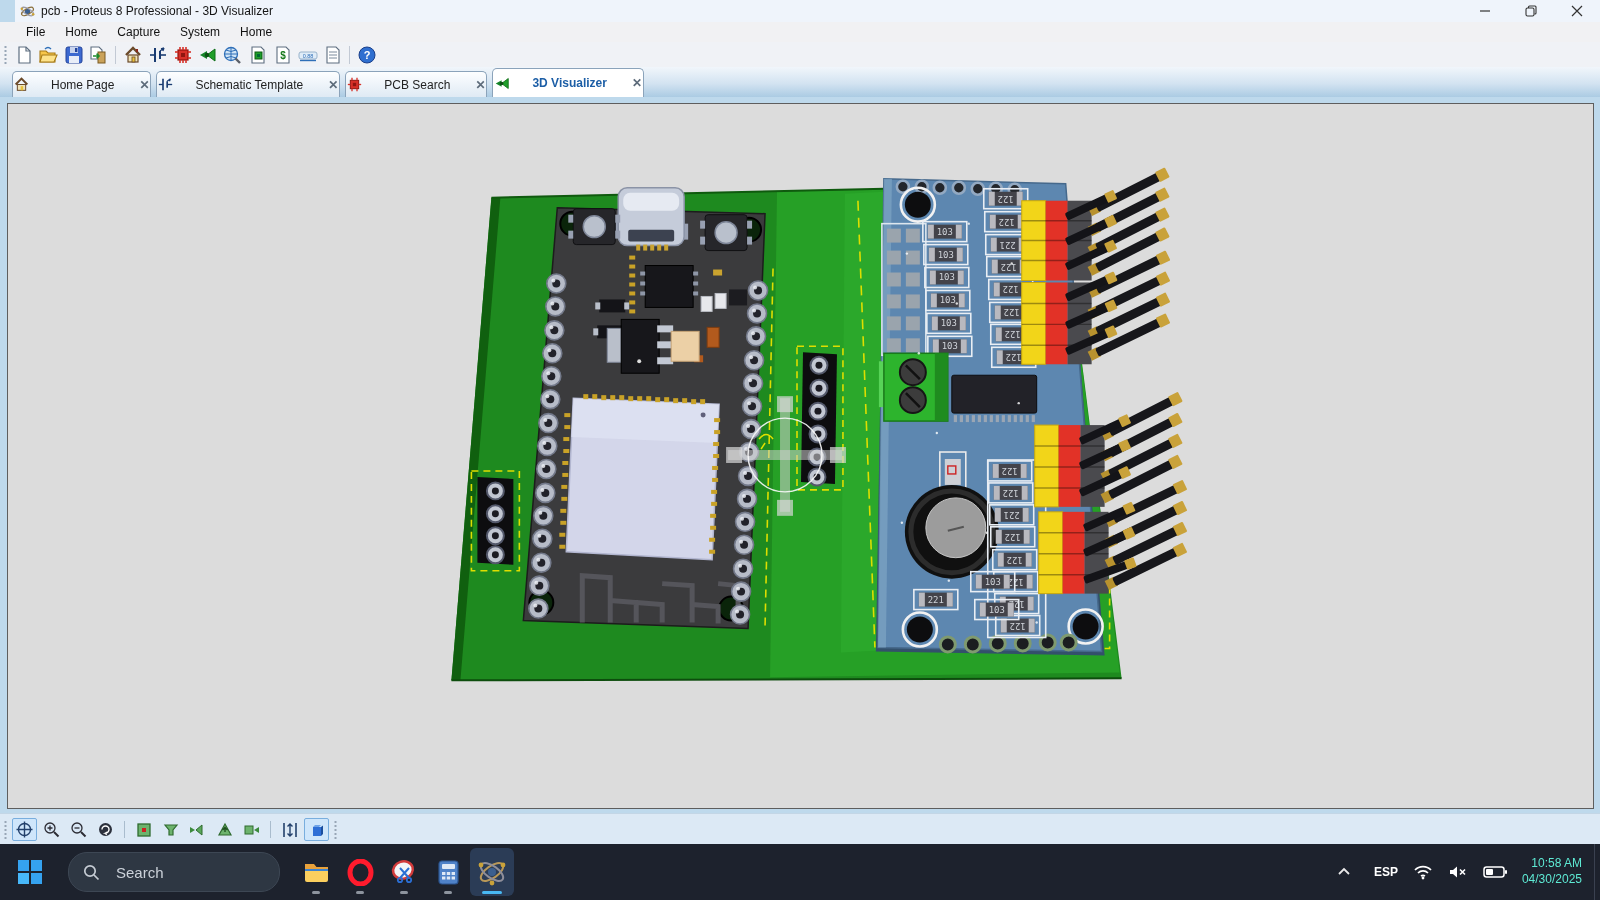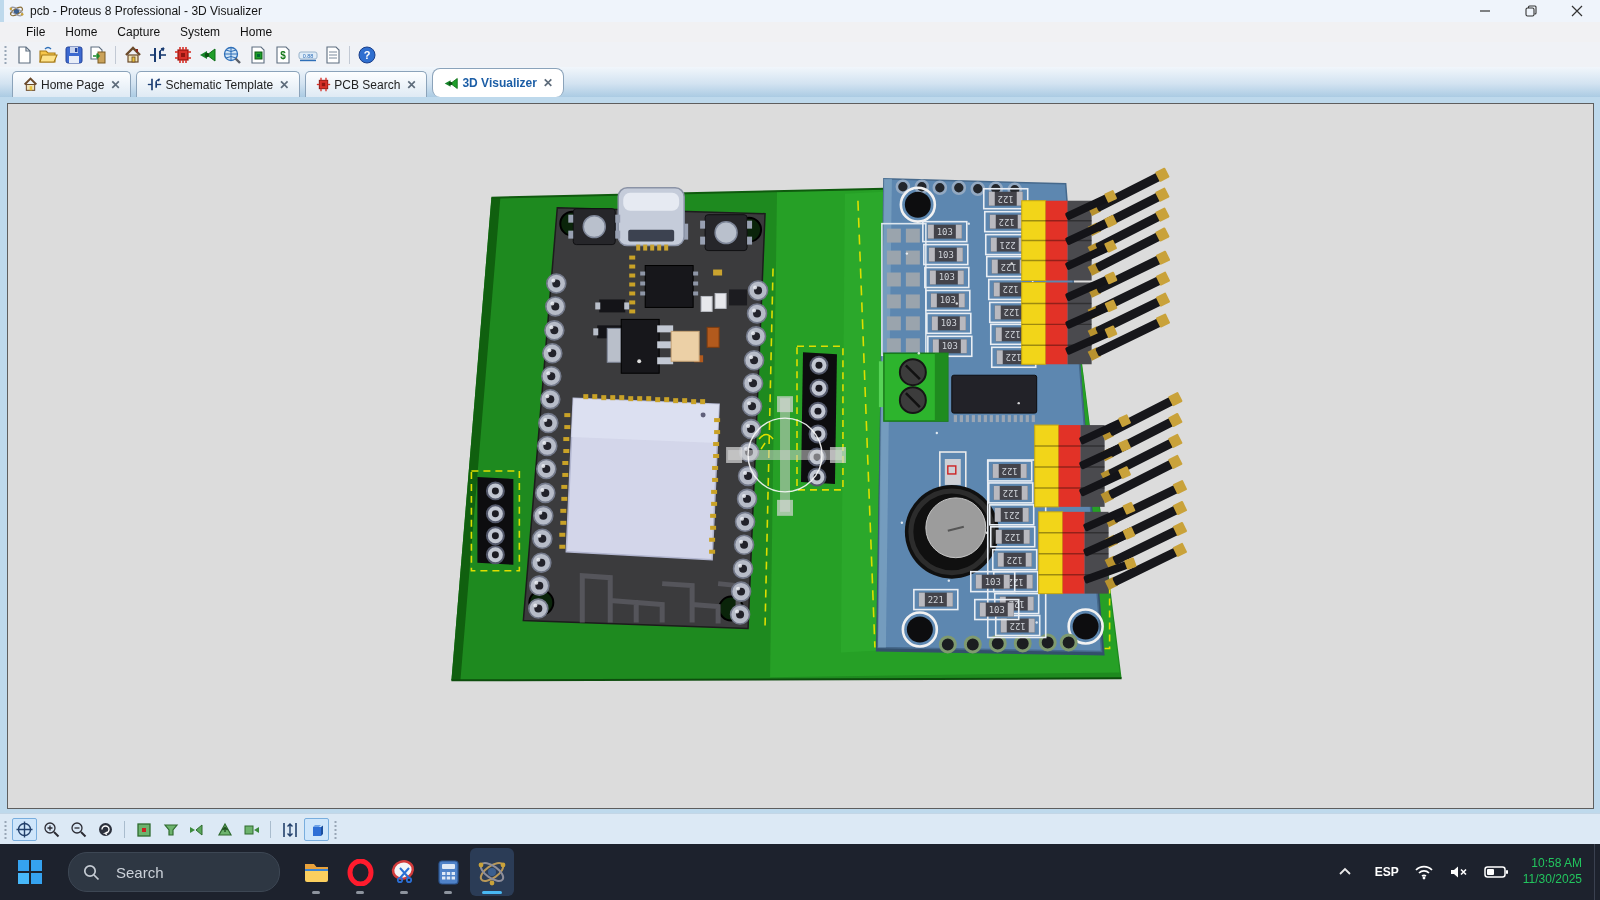--- a/index.html
+++ b/index.html
@@ -1,20 +1,20 @@
 <!DOCTYPE html>
 <html><head>
 <meta charset="utf-8">
 <style>
   html,body{margin:0;padding:0;background:#000;}
   #app{position:relative;width:1600px;height:900px;overflow:hidden;
        font-family:"Liberation Sans",sans-serif;background:#bed9ec;}
 
   
-  .titlebar{position:absolute;top:0;left:4px;right:0;height:22px;background:#eff4fb;
+  .titlebar{position:absolute;top:0;left:15px;right:0;height:22px;background:#eff4fb;
     display:flex;align-items:center;border-bottom:1px solid #e3e9f2;}
   .title-icon{width:15px;height:15px;margin:0 6px 0 5px;}
   .title-text{font-size:12px;color:#151515;}
   .caption{margin-left:auto;display:flex;height:100%;}
   .cap-btn{width:46px;height:100%;display:flex;align-items:center;justify-content:center;}
 
   
   .menubar{position:absolute;top:22px;left:0;right:0;height:20px;background:#f1f1f3;
     display:flex;align-items:center;padding-left:16px;}
   .menu-item{font-size:12px;color:#111;padding:2px 10px 3px 10px;}
@@ -25,24 +25,24 @@
   .grip{width:5px;height:18px;margin:0 3px;
     background-image:radial-gradient(circle,#98a6b6 1px,transparent 1.3px);
     background-size:4px 4px;background-position:center;}
   .tool-btn{width:25px;height:23px;display:flex;align-items:center;justify-content:center;}
   .tool-sep{width:1px;height:18px;background:#c2c9d4;margin:0 4px;}
 
   
   .tabbar{position:absolute;top:67px;left:0;right:0;height:30px;
     background:linear-gradient(180deg,#f1f6fb 0%,#d3e3f1 55%,#abcbe3 100%);
     display:flex;align-items:flex-end;padding-left:12px;}
-  .tab{height:25px;display:flex;align-items:center;gap:3px;padding:0 10px;
+  .tab{height:25px;display:flex;align-items:center;gap:22px;padding:0 1px;
     border:1px solid #8ba3ba;border-bottom:none;border-radius:5px 5px 0 0;
     background:linear-gradient(180deg,#fdfeff,#dfeaf4);margin-right:5px;font-size:12px;color:#222;}
-  .tab.active{height:28px;background:#fff;font-weight:bold;color:#1c5ea6;border-radius:8px;}
+  .tab.active{height:28px;background:#fff;font-weight:bold;color:#1c5ea6;}
   .tab .x{color:#5d6b7a;font-weight:bold;font-size:12px;margin-left:3px;}
 
   
   .viewframe{position:absolute;top:97px;left:0;right:0;height:716px;background:#bed9ec;}
   .canvas{position:absolute;left:7px;right:6px;top:6px;bottom:4px;background:#dcdcdc;
     border:1px solid #5e5e5e;}
   .canvas svg{display:block;width:100%;height:100%;}
 
   
   .bottombar{position:absolute;top:813px;left:0;right:0;height:31px;background:#dce9f5;
@@ -60,21 +60,21 @@
     border:1px solid #3d4754;display:flex;align-items:center;gap:16px;padding-left:14px;margin-left:16px;}
   .searchbox span{font-size:15px;color:#ccd2da;}
   .apps{display:flex;margin-left:14px;}
   .app-slot{width:44px;height:48px;position:relative;display:flex;align-items:center;justify-content:center;border-radius:6px;}
   .app-slot.active{background:#2b3c56;}
   .run-dot{position:absolute;bottom:2px;left:50%;transform:translateX(-50%);
     width:8px;height:3px;border-radius:2px;background:#8d949e;}
   .app-slot.active .run-dot{width:20px;background:#49b8f2;}
   .tray{margin-left:auto;display:flex;align-items:center;gap:15px;padding-right:12px;}
   .tray-text{font-size:12px;color:#fff;font-weight:bold;padding-left:8px;}
-  .clock{text-align:right;font-size:12px;color:#22c55e;line-height:1.3;}
+  .clock{text-align:right;font-size:12px;color:#5eead4;line-height:1.3;}
   .show-desktop{width:5px;height:100%;border-left:1px solid #3a4150;}
 </style>
 </head>
 <body>
 
 <div id="app">
 
   <div class="titlebar">
     <svg class="title-icon" viewBox="0 0 16 16">
       <circle cx="8" cy="8" r="3" fill="#3b5f8f"></circle>
@@ -929,19 +929,19 @@
           <polygon points="2,6 5,6 9,2.5 9,13.5 5,10 2,10" fill="#fff"></polygon>
           <path d="M12 5.5 L17 10.5 M17 5.5 L12 10.5" stroke="#fff" stroke-width="1.6"></path>
         </svg>
       <svg width="24" height="14" viewBox="0 0 24 14">
           <rect x="1" y="2" width="20" height="10" rx="2.5" fill="none" stroke="#fff" stroke-width="1.5"></rect>
           <rect x="22" y="5" width="2" height="4" rx="1" fill="#fff"></rect>
           <rect x="3" y="4" width="7" height="6" rx="1" fill="#fff"></rect>
         </svg>
       <div class="clock">
         <div>10:58 AM</div>
-        <div>11/30/2025</div>
+        <div>04/30/2025</div>
       </div>
     </div>
     <div class="show-desktop"></div>
   </div>
 
 </div>
 
 </body></html>

